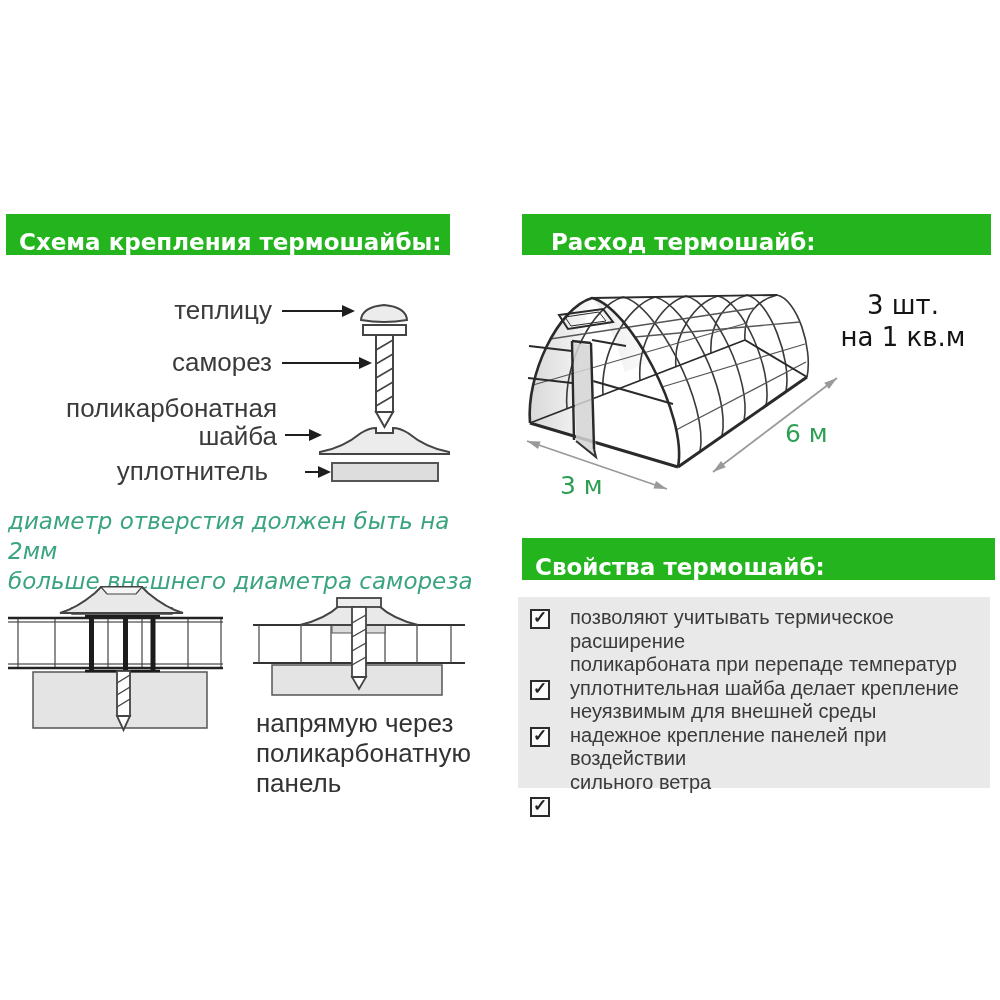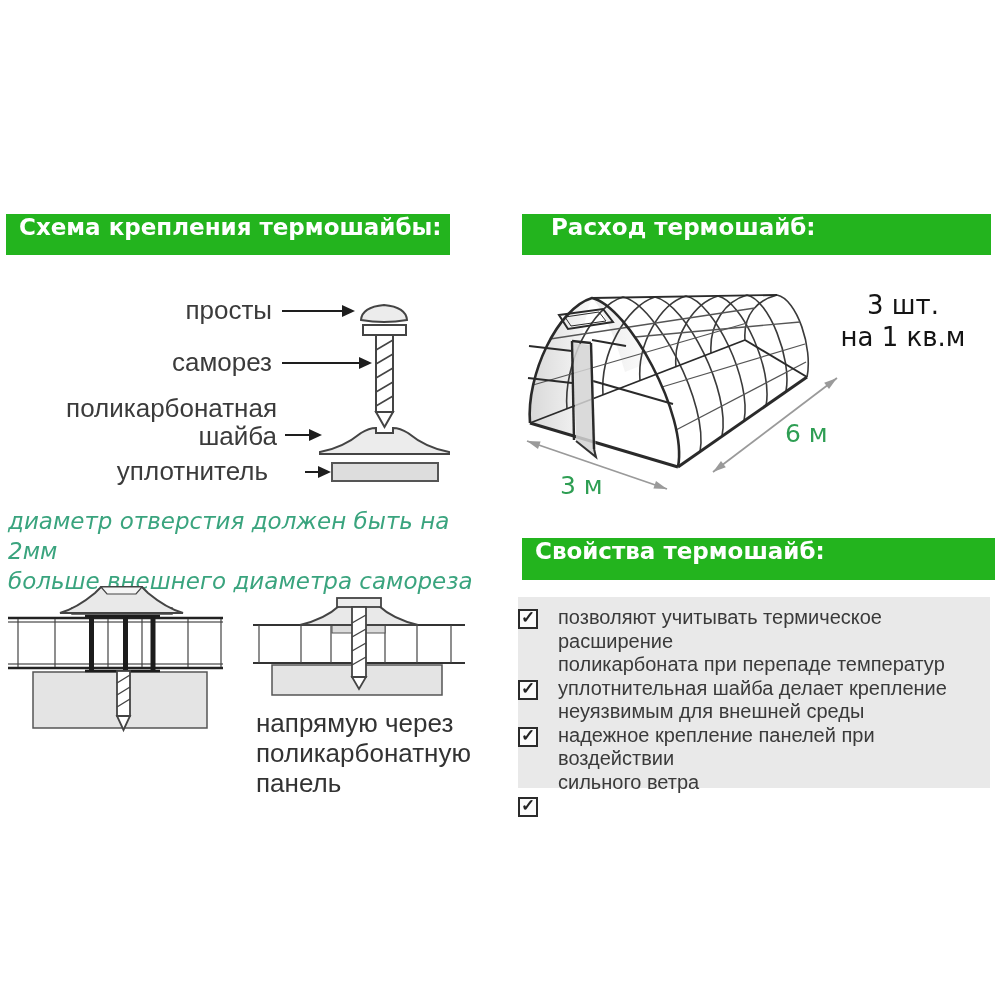--- a/index.html
+++ b/index.html
@@ -1,48 +1,48 @@
 <!DOCTYPE html>
 <html><head>
 <meta charset="utf-8">
 <style>
   html,body{margin:0;padding:0;background:#fff;}
   #canvas{position:relative;width:1000px;height:1000px;background:#ffffff;overflow:hidden;
           font-family:"Liberation Sans",sans-serif;color:#3a3a3a;}
   .abs{position:absolute;}
   .pre{white-space:pre-line;}
   .hdr{background:#23b41e;color:#ffffff;font-family:"DejaVu Sans",sans-serif;
-       font-weight:bold;font-size:23px;display:flex;align-items:flex-start;
+       font-weight:bold;font-size:23px;display:flex;align-items:flex-end;
        padding-left:13px;box-sizing:border-box;}
   .plabel{font-size:26px;color:#3b3b3b;text-align:right;line-height:28px;}
   .note{font-family:"DejaVu Sans",sans-serif;font-style:italic;font-size:23px;
         line-height:30px;color:#3aa47e;}
   .caption{font-size:26px;color:#333;line-height:30px;}
   .qtyblock{text-align:center;font-family:"DejaVu Sans",sans-serif;color:#141414;}
   .qtyblock .q{font-size:26px;line-height:32px;}
   .qtyblock .qb{font-size:30px;line-height:34px;font-weight:bold;}
-  .propbox{background:#e9e9e9;box-sizing:border-box;padding:9px 6px 0 0;}
+  .propbox{background:#e9e9e9;box-sizing:border-box;padding:9px 6px 0 12px;}
   .propitem{display:flex;margin:0 0 0 0;}
   .cbx{flex:0 0 16px;width:16px;height:16px;border:2.4px solid #2b2b2b;background:#fbfbfb;
        margin:3px 20px 0 0;position:relative;}
   .cbx::after{content:"✓";position:absolute;left:1px;top:-4px;font-size:17px;
               font-weight:bold;color:#222;}
   .propitem .txt{font-size:20px;line-height:23.5px;color:#3a3a3a;}
   svg{display:block;}
 </style>
 </head>
 <body>
 
 <div id="canvas">
 
   <div class="abs hdr" style="left:6px;top:214px;width:444px;height:41px;">
     <span>Схема крепления термошайбы:</span>
   </div>
 
-  <div class="abs plabel" style="left:60px;top:296px;width:212px;">просты</div>
+  <div class="abs plabel" style="left:60px;top:296px;width:212px;">теплицу</div>
   <div class="abs plabel" style="left:60px;top:348px;width:212px;">саморез</div>
   <div class="abs plabel pre" style="left:35px;top:394px;width:242px;">поликарбонатная
 шайба</div>
   <div class="abs plabel" style="left:56px;top:457px;width:212px;">уплотнитель</div>
 
   <svg class="abs" style="left:275px;top:290px;" width="185" height="205" viewBox="0 0 185 205">
 
     <g stroke="#1e1e1e" stroke-width="2">
       <line x1="7" y1="21" x2="67" y2="21"></line>
       <line x1="7" y1="73" x2="84" y2="73"></line>

